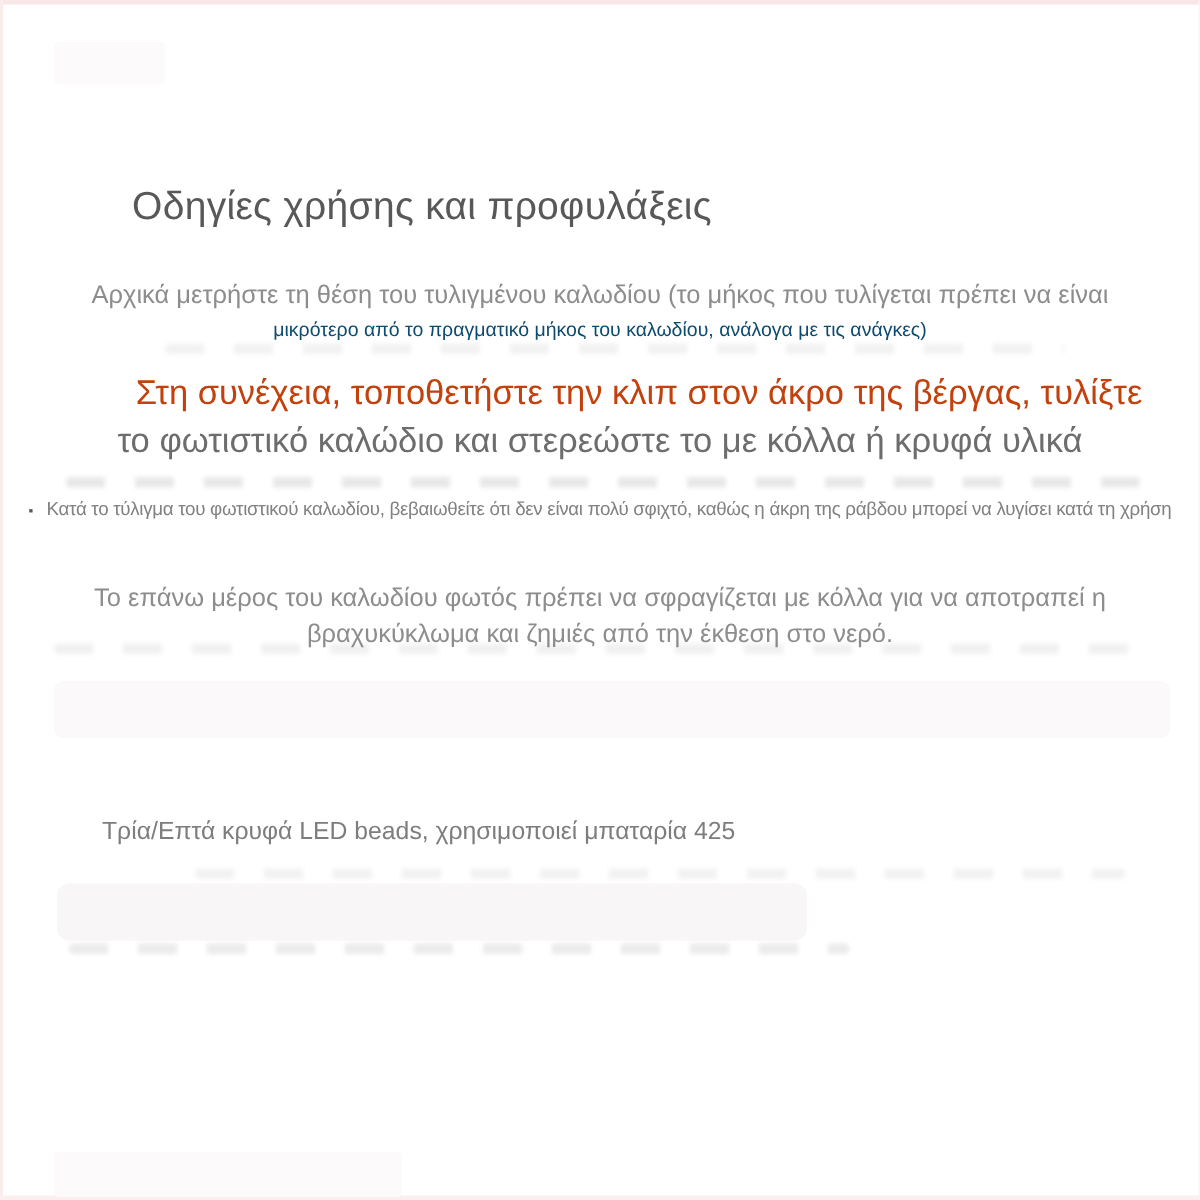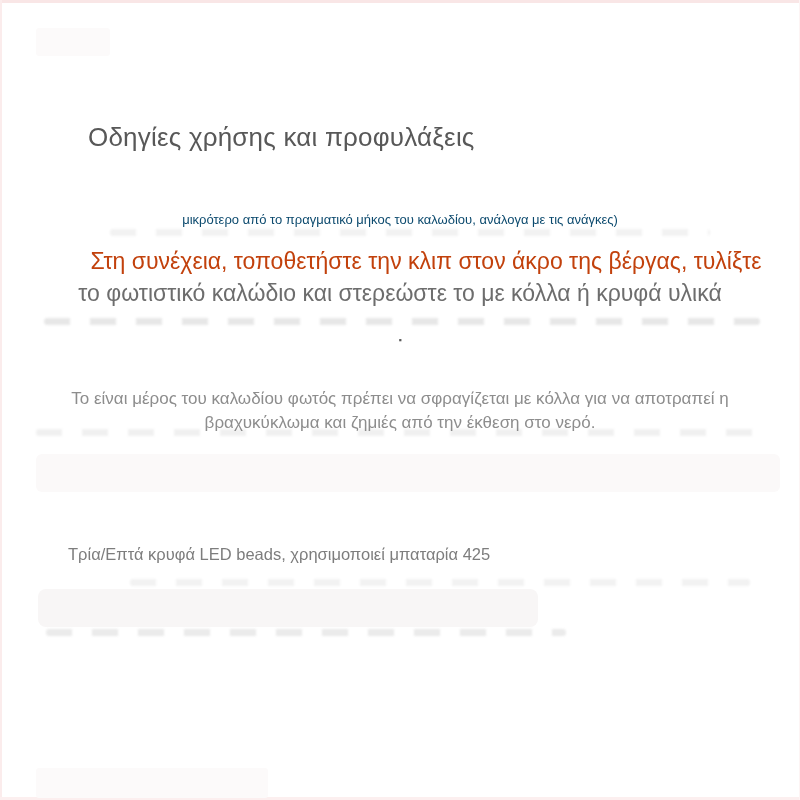--- a/index.html
+++ b/index.html
@@ -56,34 +56,36 @@
 
   <div class="edge-top"></div>
   <div class="edge-left"></div>
   <div class="edge-bottom"></div>
   <div class="edge-right"></div>
 
   <div class="abs fade-tl"></div>
 
   <div class="abs title nowrap">Οδηγίες χρήσης και προφυλάξεις</div>
 
+  <div class="abs center nowrap intro-1">Αρχικά μετρήστε τη θέση του τυλιγμένου καλωδίου (το μήκος που τυλίγεται πρέπει να είναι</div>
   <div class="abs center nowrap intro-2">μικρότερο από το πραγματικό μήκος του καλωδίου, ανάλογα με τις ανάγκες)</div>
 
   <div class="abs ghost ghost-a"></div>
 
   <div class="abs center nowrap step2-1">Στη συνέχεια, τοποθετήστε την κλιπ στον άκρο της βέργας, τυλίξτε</div>
   <div class="abs center nowrap step2-2">το φωτιστικό καλώδιο και στερεώστε το με κόλλα ή κρυφά υλικά</div>
 
   <div class="abs ghost ghost-c"></div>
 
   <div class="abs caution">
     <span class="dot">▪</span>
+    <span class="nowrap">Κατά το τύλιγμα του φωτιστικού καλωδίου, βεβαιωθείτε ότι δεν είναι πολύ σφιχτό, καθώς η άκρη της ράβδου μπορεί να λυγίσει κατά τη χρήση</span>
   </div>
 
-  <div class="abs center nowrap seal-1">Το είναι μέρος του καλωδίου φωτός πρέπει να σφραγίζεται με κόλλα για να αποτραπεί η</div>
+  <div class="abs center nowrap seal-1">Το επάνω μέρος του καλωδίου φωτός πρέπει να σφραγίζεται με κόλλα για να αποτραπεί η</div>
   <div class="abs center nowrap seal-2">βραχυκύκλωμα και ζημιές από την έκθεση στο νερό.</div>
 
   <div class="abs ghost ghost-d"></div>
 
   <div class="abs fade-block fade-box1"></div>
 
   <div class="abs leds nowrap">Τρία/Επτά κρυφά LED beads, χρησιμοποιεί μπαταρία 425</div>
 
   <div class="abs ghost ghost-e"></div>
   <div class="abs fade-band2"></div>

